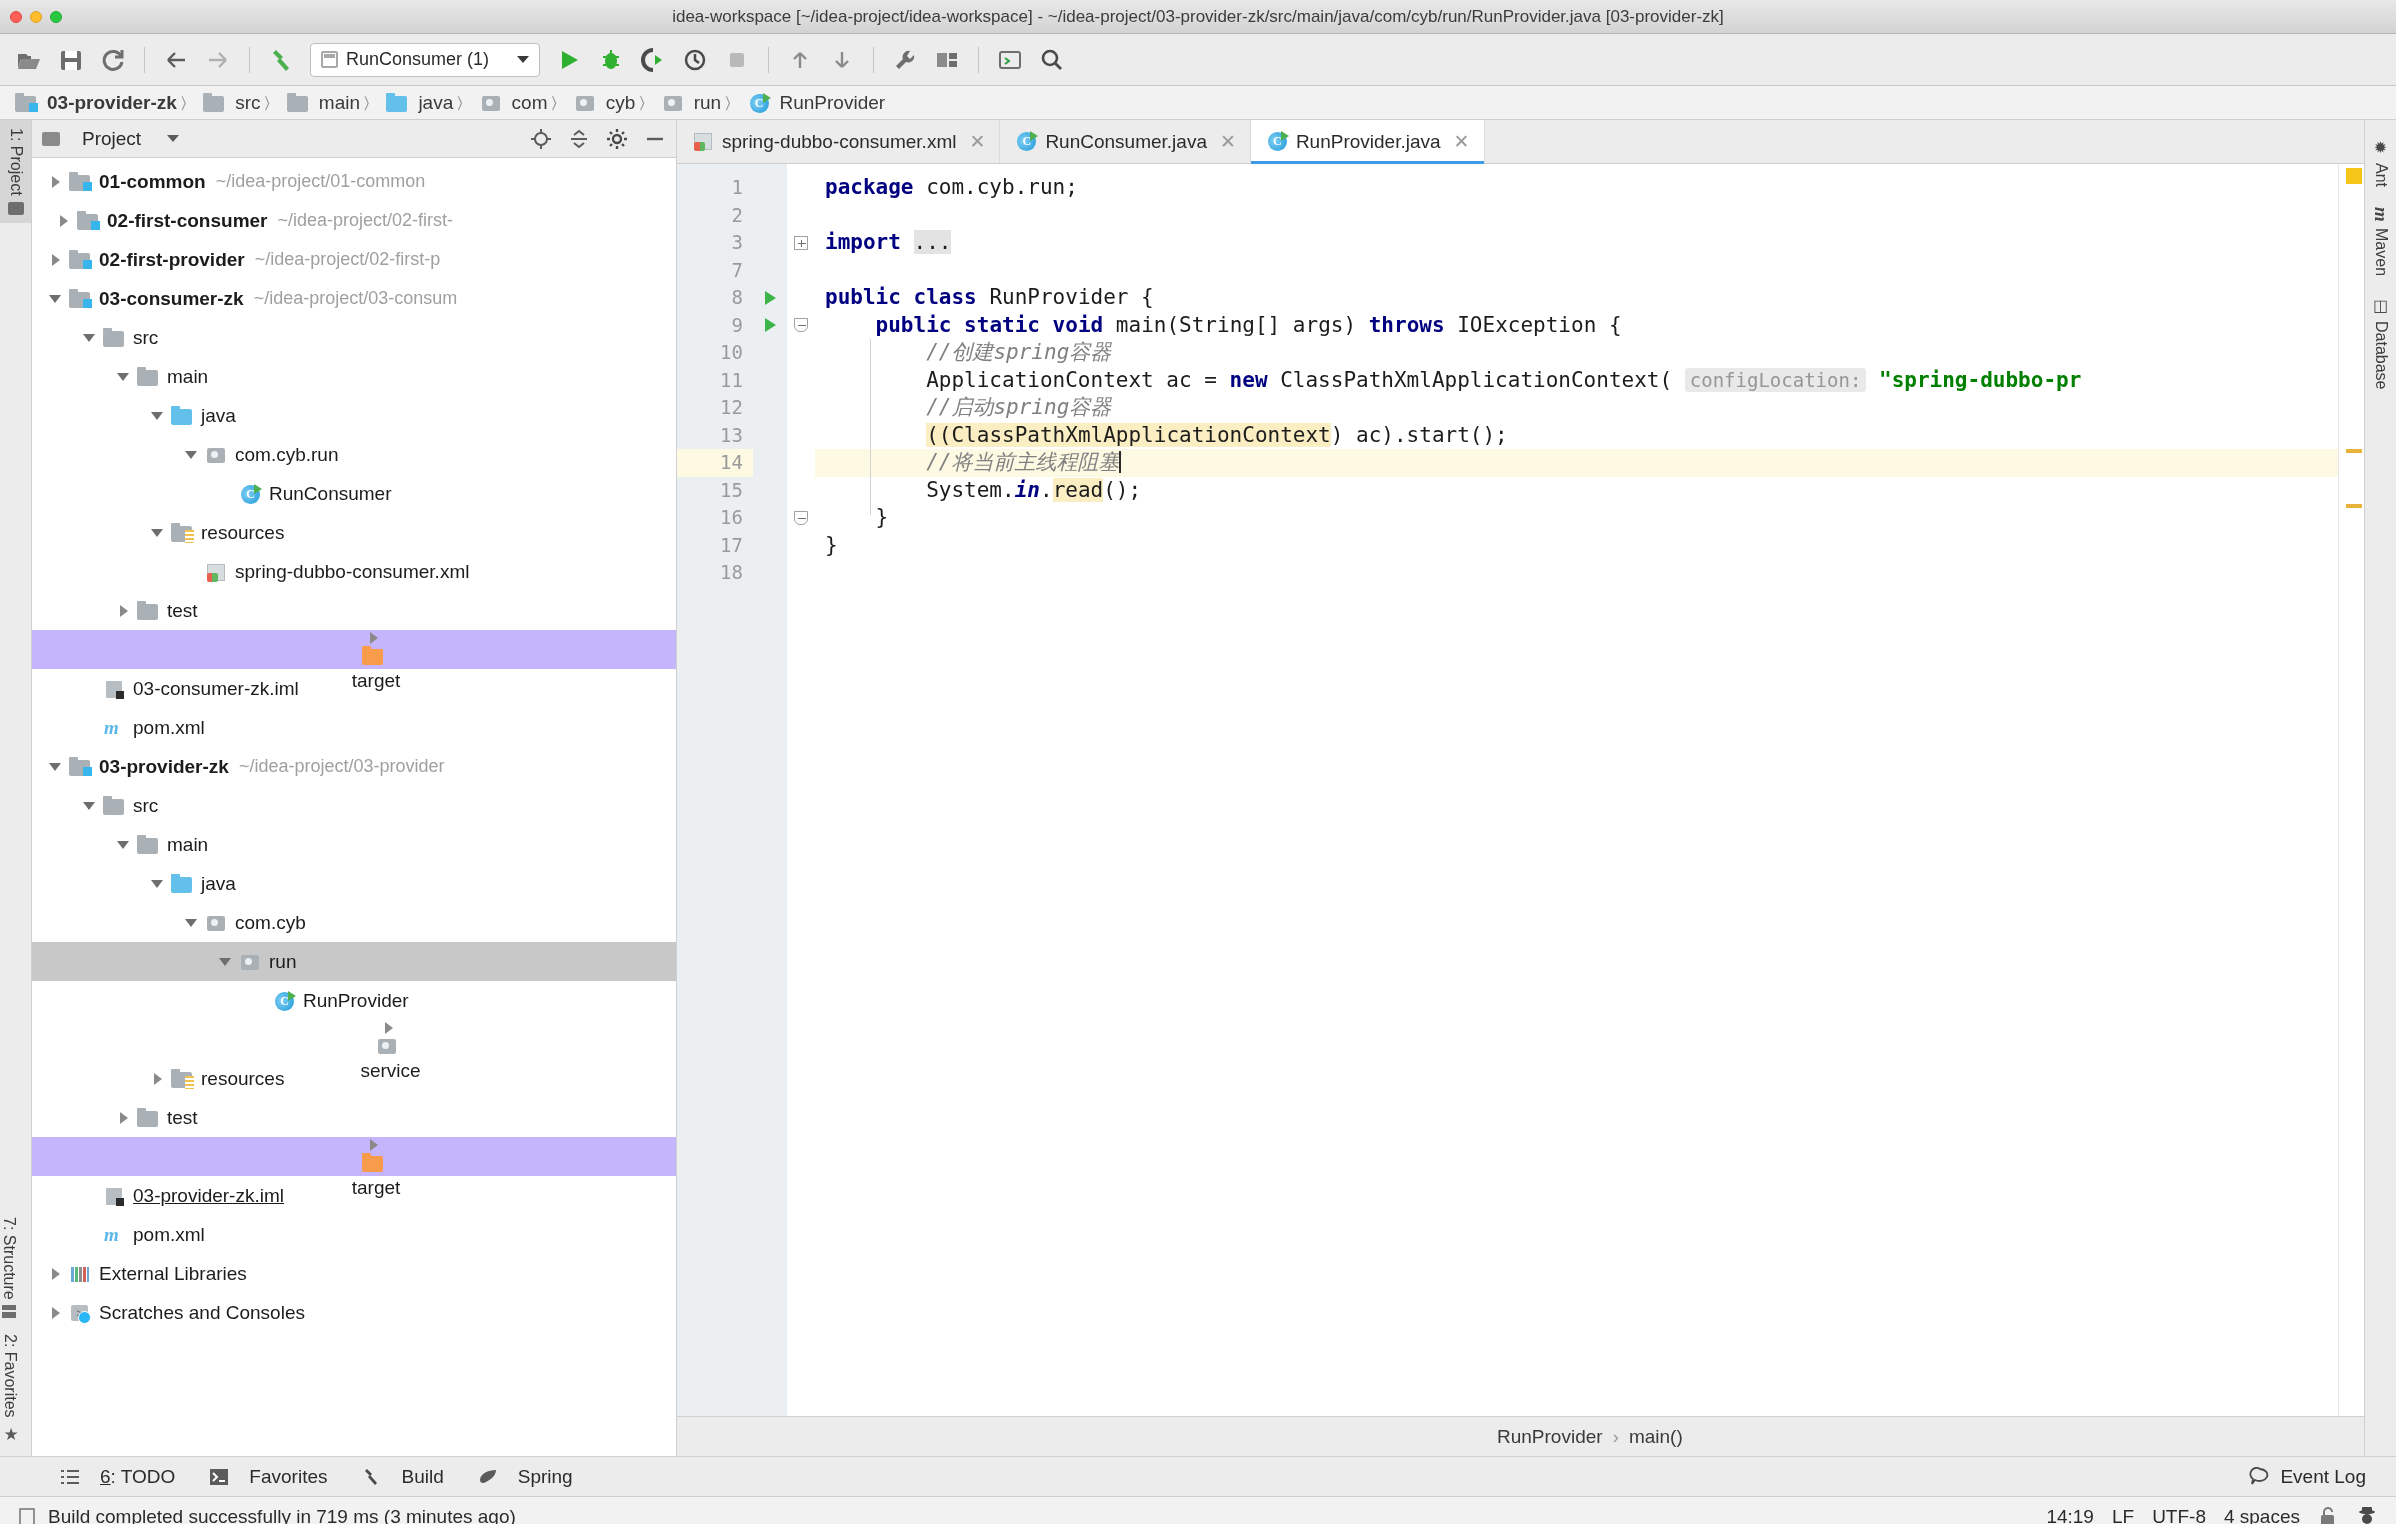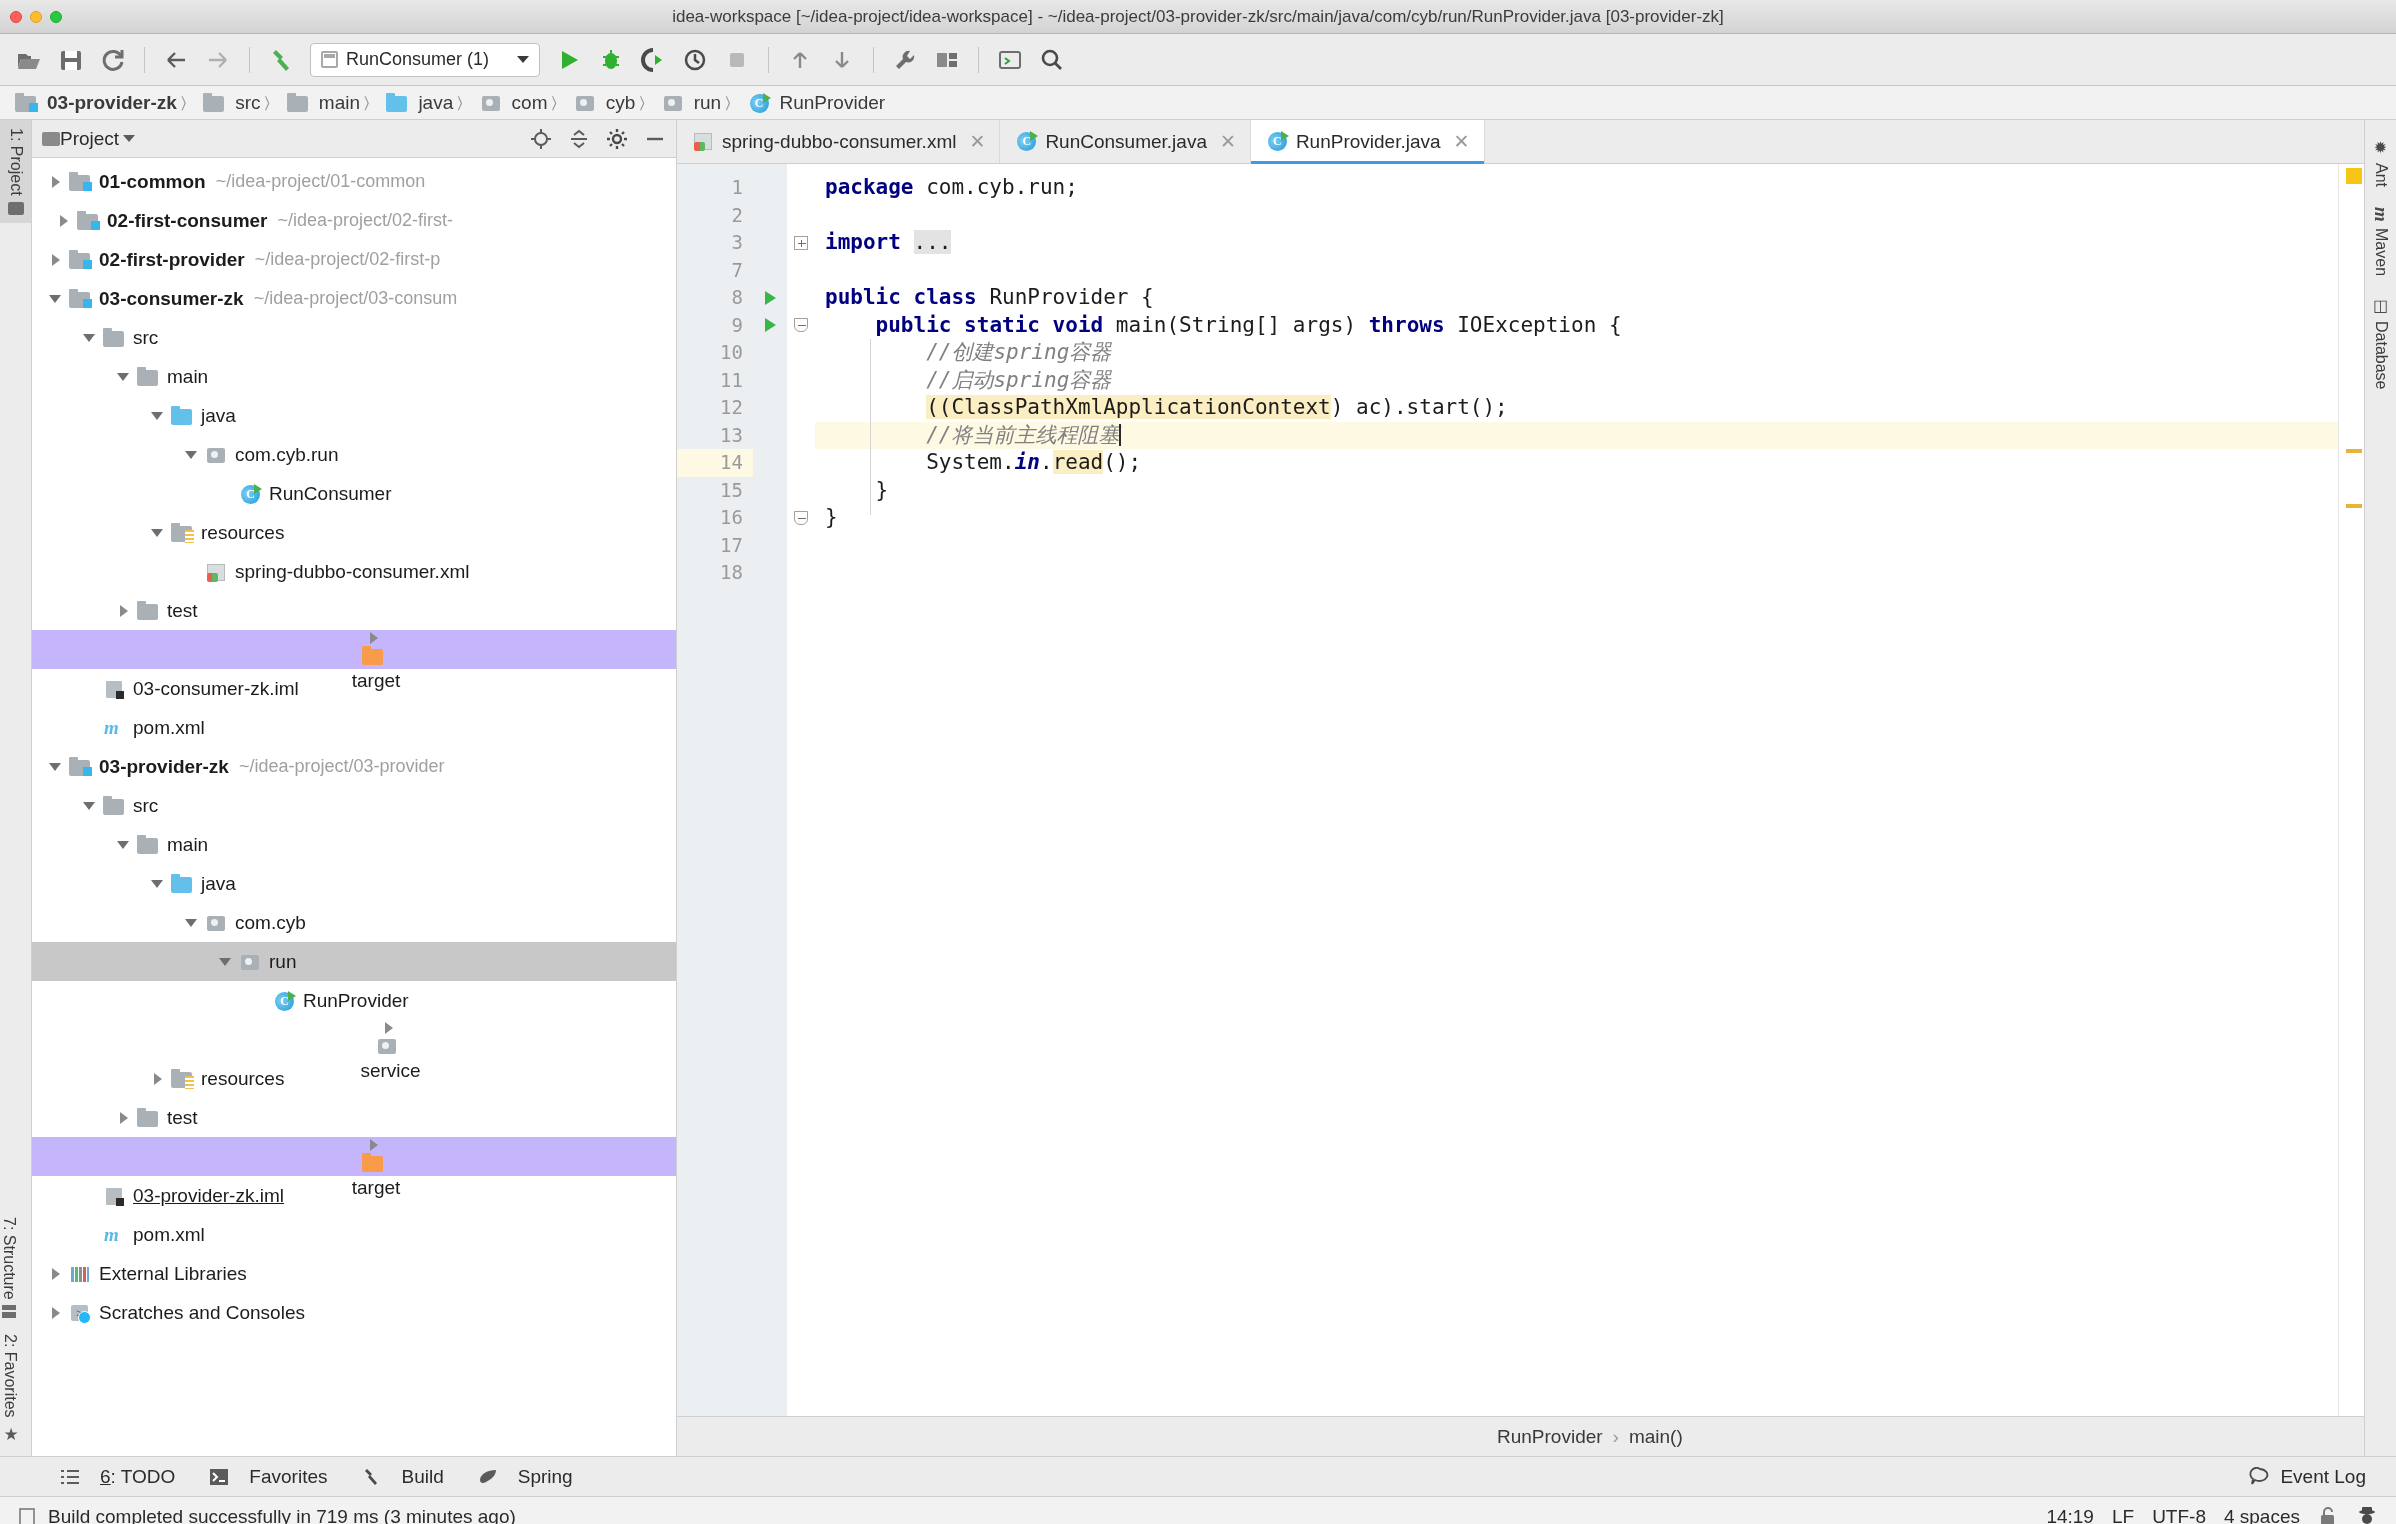--- a/index.html
+++ b/index.html
@@ -111,21 +111,21 @@
 
   
   .project-panel {
     width: 645px; background: #fff;
     display: flex; flex-direction: column;
     border-right: 1px solid #cfcfcf; flex: 0 0 645px;
   }
   .pp-header {
     height: 38px; background: #ececec; border-bottom: 1px solid #cfcfcf;
     display: flex; align-items: center; padding: 0 10px;
-    font-size: 19px; color: #2b2b2b; gap: 0;
+    font-size: 19px; color: #2b2b2b; gap: 22px;
   }
   .pp-title { font-weight: normal; }
   .pp-tools { margin-left: auto; display: flex; align-items: center; gap: 16px; }
   .pp-tree { flex: 1; overflow: hidden; padding-top: 4px; background:#fff; }
 
   .node {
     height: 39px; display: flex; align-items: center;
     font-size: 19px; color: #1c1c1c; white-space: nowrap;
     padding-right: 6px;
   }
@@ -875,20 +875,21 @@
       </div>
 
       <div class="code">
         <div class="cl"><span class="kw">package</span><span> com.cyb.run;</span></div>
         <div class="cl"></div>
         <div class="cl"><span class="kw">import</span> <span class="fld">...</span></div>
         <div class="cl"></div>
         <div class="cl"><span class="kw">public</span> <span class="kw">class</span> <span>RunProvider {</span></div>
         <div class="cl">    <span class="kw">public</span> <span class="kw">static</span> <span class="kw">void</span> <span>main(String[] args) </span><span class="kw">throws</span><span> IOException {</span></div>
         <div class="cl">        <span class="cmt">//创建spring容器</span></div>
+        <div class="cl">        <span>ApplicationContext ac = </span><span class="kw">new</span><span> ClassPathXmlApplicationContext(</span> <span class="hint">configLocation:</span> <span class="str">"spring-dubbo-pr</span></div>
         <div class="cl">        <span class="cmt">//启动spring容器</span></div>
         <div class="cl">        <span class="hl-occ">((</span><span class="hl-occ">ClassPathXmlApplicationContext</span><span>) ac).start();</span></div>
         <div class="cl cur">        <span class="cmt">//将当前主线程阻塞</span><span class="caret"></span></div>
         <div class="cl">        <span>System.</span><span class="italic-field">in</span><span>.</span><span class="hl-occ">read</span><span>();</span></div>
         <div class="cl">    <span>}</span></div>
         <div class="cl"><span>}</span></div>
         <div class="cl"></div>
 
         <div class="indent-guide" style="left:55px;top:175px;height:176px;"></div>
 

